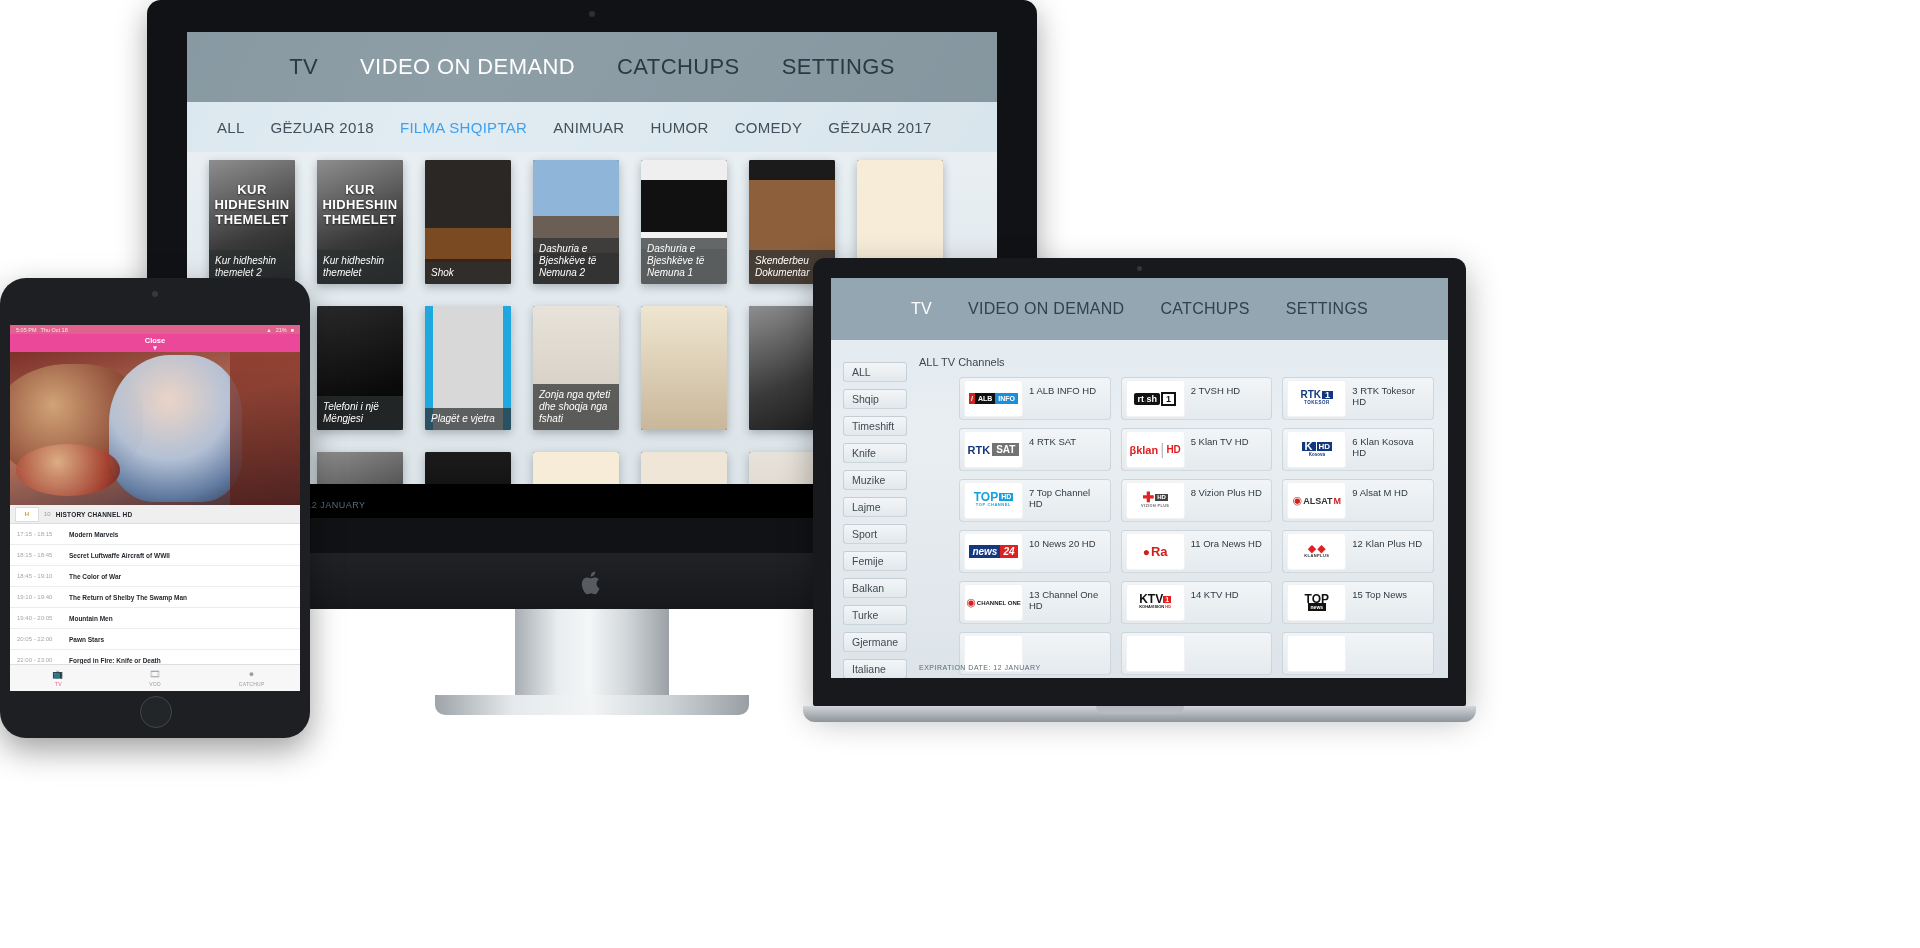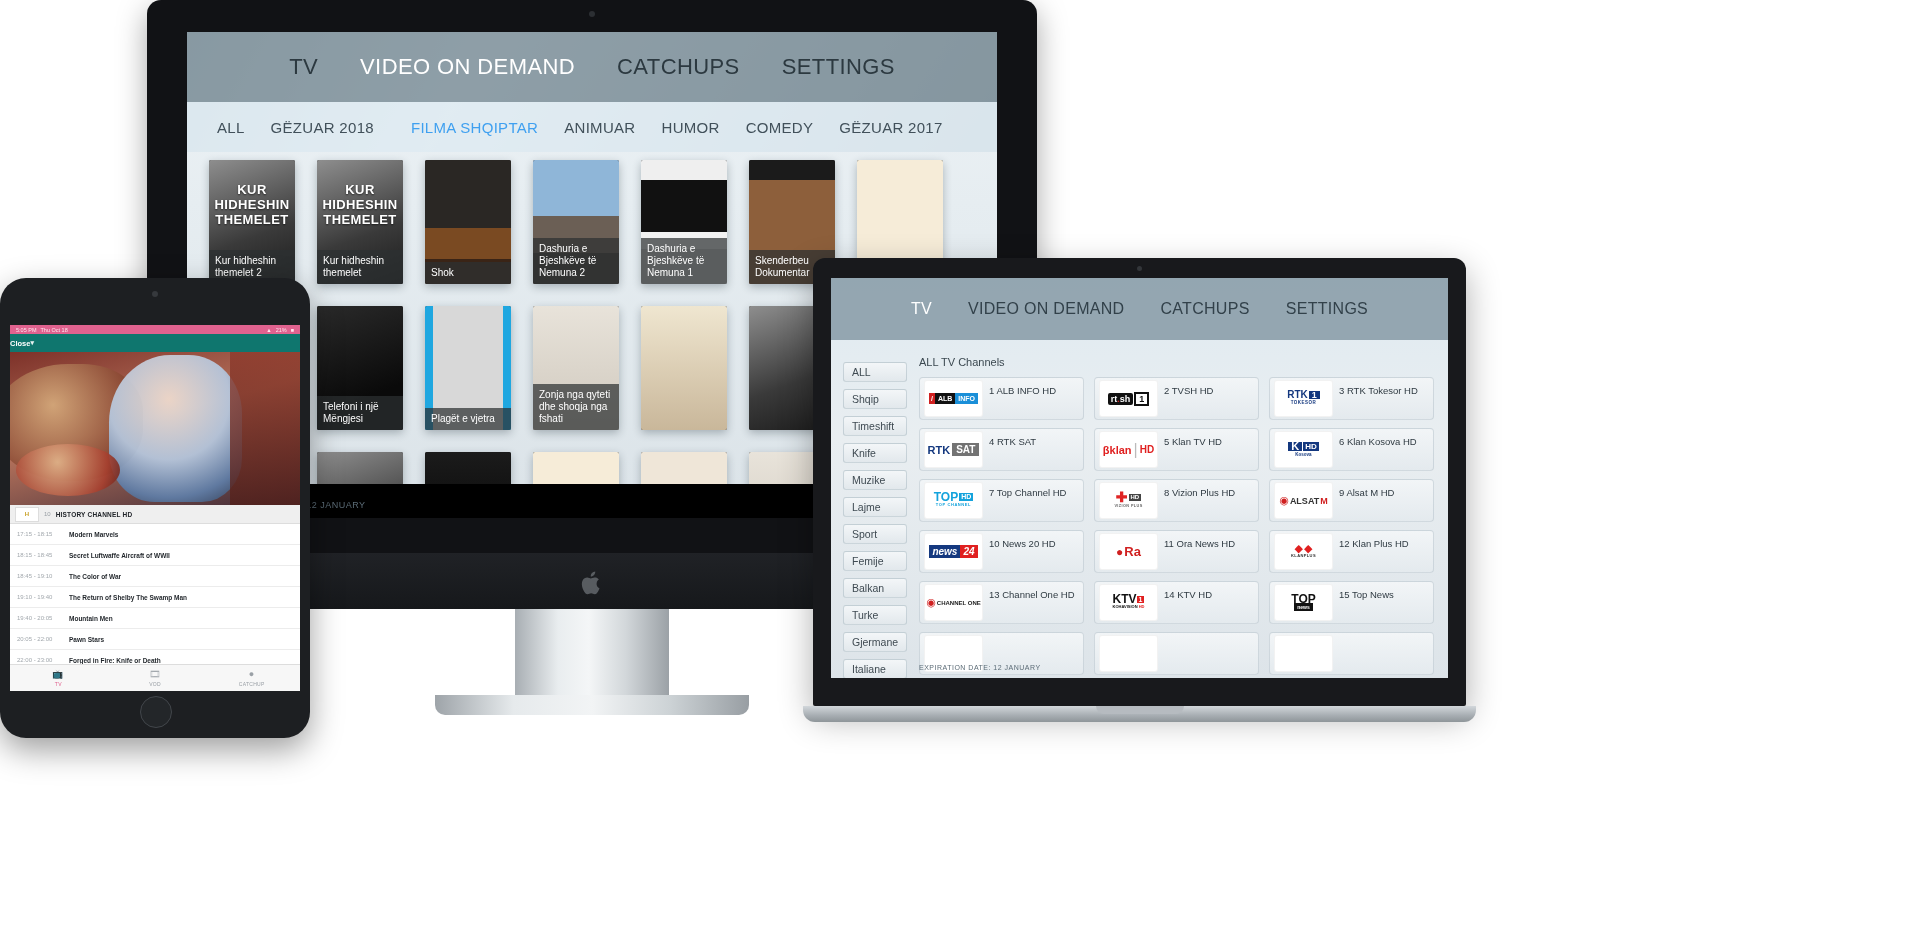--- a/index.html
+++ b/index.html
@@ -23,28 +23,28 @@
   .dapp{position:absolute;inset:0;background:linear-gradient(180deg,#eef3f6 0%,#e6edf1 35%,#dbe3e8 100%);}
   .dapp-bg-photo{position:absolute;left:0;top:0;right:0;height:120px;
      background:linear-gradient(120deg,#b9c4c9,#d8dee2 35%,#c6ced3 60%,#aab4ba);opacity:.9;}
   .dapp-nav{position:absolute;left:0;top:0;right:0;height:70px;background:rgba(120,140,150,.78);
       display:flex;align-items:center;justify-content:center;gap:42px;}
   .dapp-nav .navitem{color:#2c3940;font-size:22px;letter-spacing:.4px;}
   .dapp-nav .navitem.active{color:#ffffff;}
   .dapp-cats{position:absolute;left:0;top:70px;right:0;height:50px;background:rgba(226,238,245,.82);
       display:flex;align-items:center;gap:26px;padding-left:30px;box-sizing:border-box;}
   .dapp-cats .cat{font-size:15px;color:#41505a;letter-spacing:.3px;}
-  .dapp-cats .cat.active{color:#3fa0f0;margin-left:11px;}
+  .dapp-cats .cat.active{color:#3fa0f0;}
   .dapp-grid{position:absolute;left:22px;top:128px;right:0;bottom:0;}
   .prow{display:flex;gap:22px;margin-bottom:22px;}
   .poster{position:relative;width:86px;height:124px;border-radius:2px;overflow:hidden;
       box-shadow:0 3px 8px rgba(40,55,65,.32);flex:none;background:#2b2b2b;}
   .poster .art{position:absolute;inset:0;}
   .poster .ptitle{position:absolute;left:0;right:0;bottom:0;padding:5px 6px;color:#fff;font-size:10px;line-height:12px;
-      background:rgba(45,48,50,.72);}
+      background:rgba(45,48,50,.72);font-style:italic;}
   .poster-big-text{position:absolute;left:0;right:0;top:18%;color:#fff;text-align:center;font-weight:700;
      font-size:13px;line-height:15px;letter-spacing:.4px;text-shadow:0 1px 2px rgba(0,0,0,.6);}
   .dapp-exp{position:absolute;left:26px;bottom:8px;font-size:9px;color:#5b6b76;letter-spacing:.5px;}
   .dapp-blackbar{position:absolute;left:0;right:0;bottom:0;height:34px;background:#000;}
 
   
   .mbp{position:absolute;left:803px;top:258px;width:673px;height:498px;}
   .mbp-lid{position:absolute;left:10px;top:0;width:653px;height:448px;background:#18191c;border-radius:12px 12px 2px 2px;
      box-shadow:0 12px 34px rgba(0,0,0,.32);}
   .mbp-cam{position:absolute;left:50%;top:8px;width:5px;height:5px;margin-left:-2.5px;border-radius:50%;background:#33363a;}
@@ -58,41 +58,41 @@
   .tv-nav{position:absolute;left:0;top:0;right:0;height:62px;background:rgba(134,154,166,.85);
      display:flex;align-items:center;justify-content:center;gap:36px;}
   .tv-nav .navitem{color:#32414a;font-size:16px;letter-spacing:.3px;}
   .tv-nav .navitem.active{color:#fff;}
   .tv-body{position:absolute;left:0;top:62px;right:0;bottom:0;display:flex;}
   .tv-side{width:76px;padding:22px 0 0 12px;box-sizing:border-box;flex:none;}
   .tv-side .sideitem{height:18px;margin-bottom:7px;border-radius:3px;background:linear-gradient(180deg,#f3f6f8,#e2e8ec);
      border:1px solid rgba(170,185,195,.55);display:flex;align-items:center;padding-left:8px;font-size:10.5px;color:#3f4a52;}
   .tv-main{flex:1;padding:16px 14px 0 12px;box-sizing:border-box;position:relative;}
   .tv-maintitle{font-size:11px;color:#3b4850;margin-bottom:9px;}
-  .chgrid{display:grid;grid-template-columns:repeat(3,1fr);gap:8px 10px;}
+  .chgrid{display:grid;grid-template-columns:repeat(3,1fr);gap:8px 10px;margin-left:40px;}
   .chcard{height:43px;border-radius:4px;background:linear-gradient(180deg,#f2f5f7,#e4eaee);
      border:1px solid rgba(186,198,207,.6);display:flex;align-items:center;padding:4px;box-sizing:border-box;gap:6px;overflow:hidden;}
   .chlogo{width:57px;height:35px;background:#fff;border-radius:3px;flex:none;display:flex;align-items:center;
      justify-content:center;overflow:hidden;border:1px solid rgba(0,0,0,.05);}
   .chname{font-size:9.5px;color:#2f3a42;align-self:flex-start;margin-top:3px;line-height:11px;}
   .tv-exp{position:absolute;left:12px;bottom:7px;font-size:7px;color:#5b6b76;letter-spacing:.5px;}
 
   
   .ipad{position:absolute;left:0px;top:278px;width:310px;height:460px;}
   .ipad-body{position:absolute;inset:0;background:#1d1f22;border-radius:26px;box-shadow:0 12px 32px rgba(0,0,0,.38);}
   .ipad-cam{position:absolute;left:50%;top:13px;width:6px;height:6px;margin-left:-3px;border-radius:50%;background:#36393d;}
   .ipad-home{position:absolute;left:50%;bottom:10px;width:30px;height:30px;margin-left:-15px;border-radius:50%;
      border:1px solid #42464b;background:#232629;}
   .ipad-screen{position:absolute;left:10px;top:47px;width:290px;height:366px;overflow:hidden;background:#fff;}
 
   .epg{position:absolute;inset:0;display:flex;flex-direction:column;background:#fff;}
   .epg-status{height:9px;background:#e0628f;display:flex;align-items:center;justify-content:space-between;
      padding:0 6px;color:#ffe6ef;font-size:5.5px;}
   .epg-status .right{display:flex;gap:4px;align-items:center;}
-  .epg-header{height:18px;background:#0f766e;display:flex;align-items:center;
+  .epg-header{height:18px;background:#ec4899;display:flex;flex-direction:column;align-items:center;justify-content:center;
      color:#fff;font-size:7.5px;font-weight:600;}
   .epg-header .chev{font-size:7px;line-height:6px;opacity:.9;}
   .epg-art{height:153px;position:relative;overflow:hidden;background:#6d2a22;}
   .epg-chrow{height:18px;background:#efefef;border-bottom:1px solid #ddd;display:flex;align-items:center;gap:5px;padding:0 5px;}
   .epg-chlogo{width:22px;height:13px;background:#fff;border:1px solid #ddd;display:flex;align-items:center;justify-content:center;
      font-size:6px;color:#c9a227;font-weight:700;}
   .epg-chnum{font-size:6px;color:#9aa0a6;}
   .epg-chname{font-size:6.5px;color:#21252a;font-weight:700;letter-spacing:.2px;}
   .epg-list{flex:1;overflow:hidden;background:#fff;}
   .epg-item{height:20px;border-bottom:1px solid #ececec;display:flex;align-items:center;gap:6px;padding:0 7px;}

